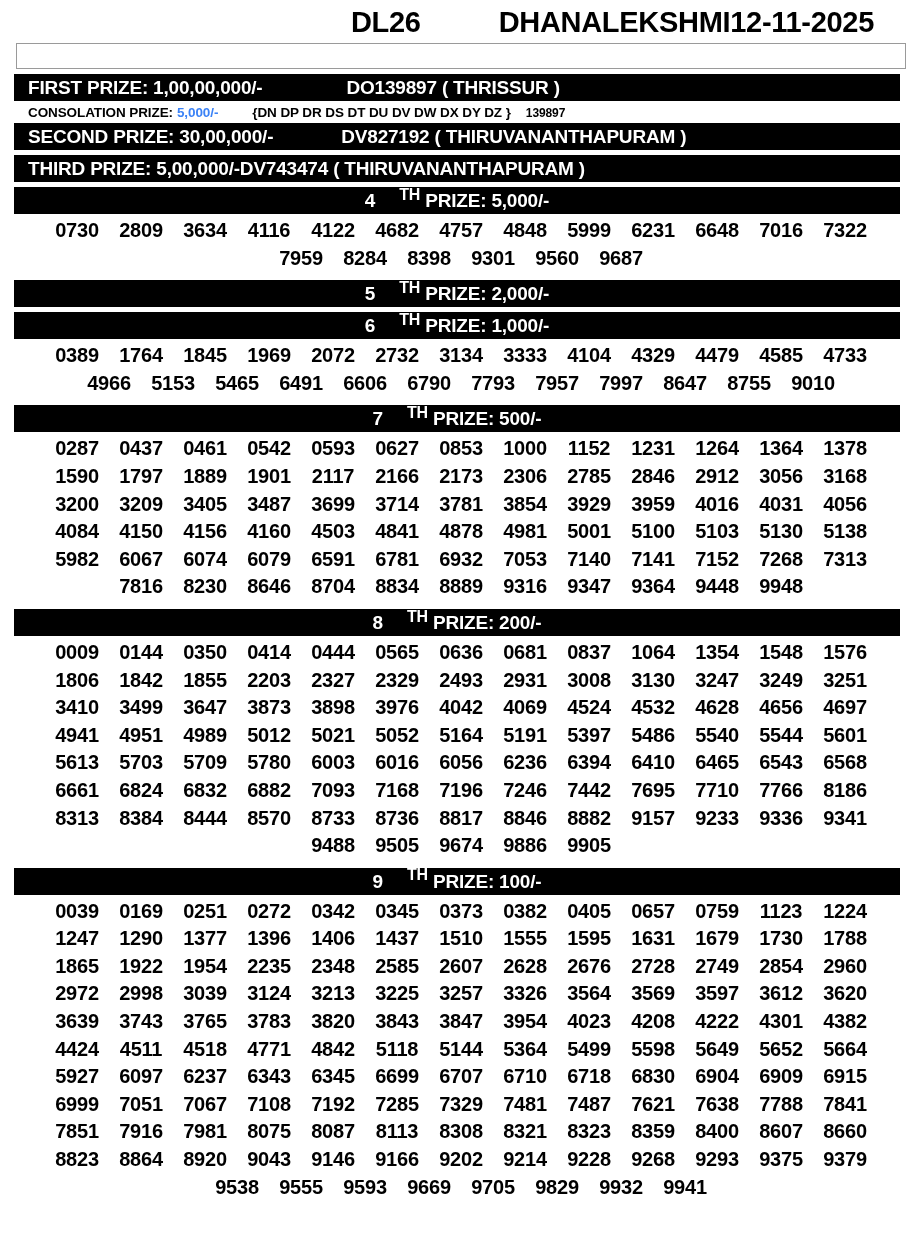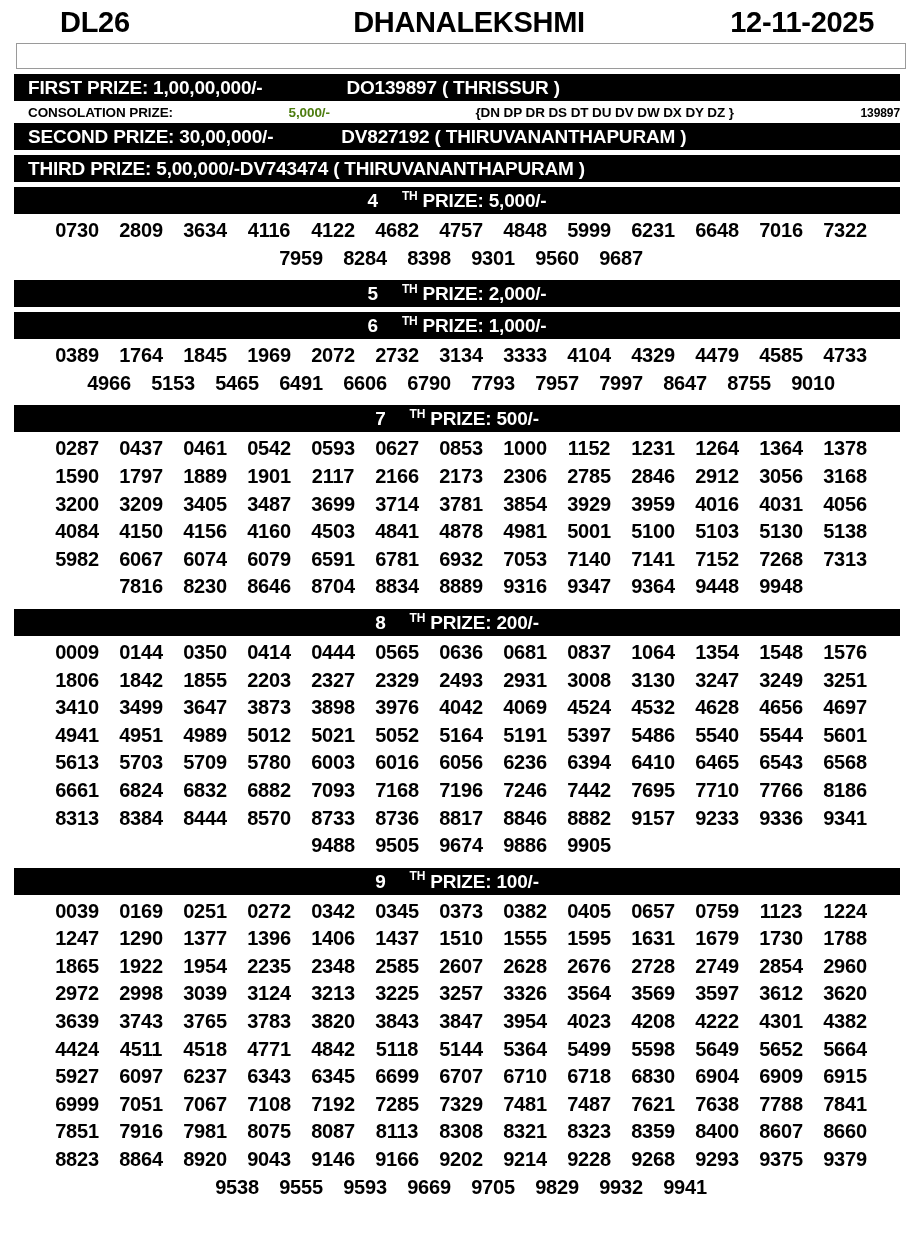--- a/index.html
+++ b/index.html
@@ -20,21 +20,21 @@
     width: 922px;
     height: 1235px;
     position: relative;
     box-sizing: border-box;
   }
 
   
   .header {
     display: flex;
     align-items: baseline;
-    justify-content: space-between;
+    justify-content: flex-end;
     padding: 6px 26px 2px 60px;
     box-sizing: border-box;
   }
   .header-cell {
     font-size: 29px;
     font-weight: bold;
     letter-spacing: -0.3px;
     white-space: nowrap;
   }
   .header-title {
@@ -80,42 +80,41 @@
     flex: 0 0 auto;
   }
   .bar .ticket {
     flex: 0 0 auto;
   }
   .bar .ticket.t1 { margin-left: 84px; }
   .bar .ticket.t2 { margin-left: 68px; }
   .bar .ticket.t3 { }
 
   .bar sup {
-    font-size: 12px;
+    font-size: 16px;
     vertical-align: super;
     line-height: 0;
     padding-left: 24px;
   }
 
   .bar-gap { height: 5px; }
 
   
   .consolation {
     margin: 0 22px 0 14px;
     padding: 4px 0 3px 14px;
     font-size: 13.5px;
     font-weight: bold;
     letter-spacing: -0.1px;
     white-space: nowrap;
     display: flex;
     align-items: baseline;
-    justify-content: space-between;
   }
   .consolation .camount {
-    color: #4d7c0f;
+    color: #3b82f6;
     margin-left: 4px;
   }
   .consolation .cseries {
     margin-left: 34px;
     font-size: 13.5px;
     font-weight: bold;
   }
   .consolation .cnum {
     margin-left: 15px;
     font-size: 12px;

